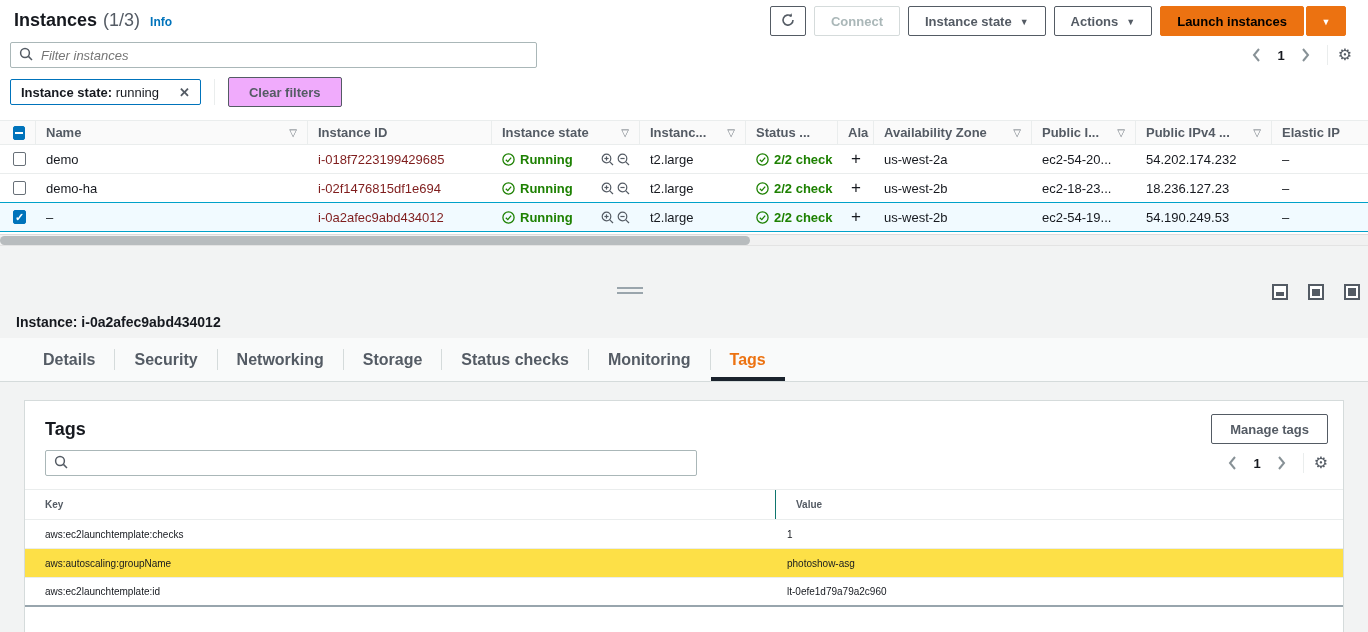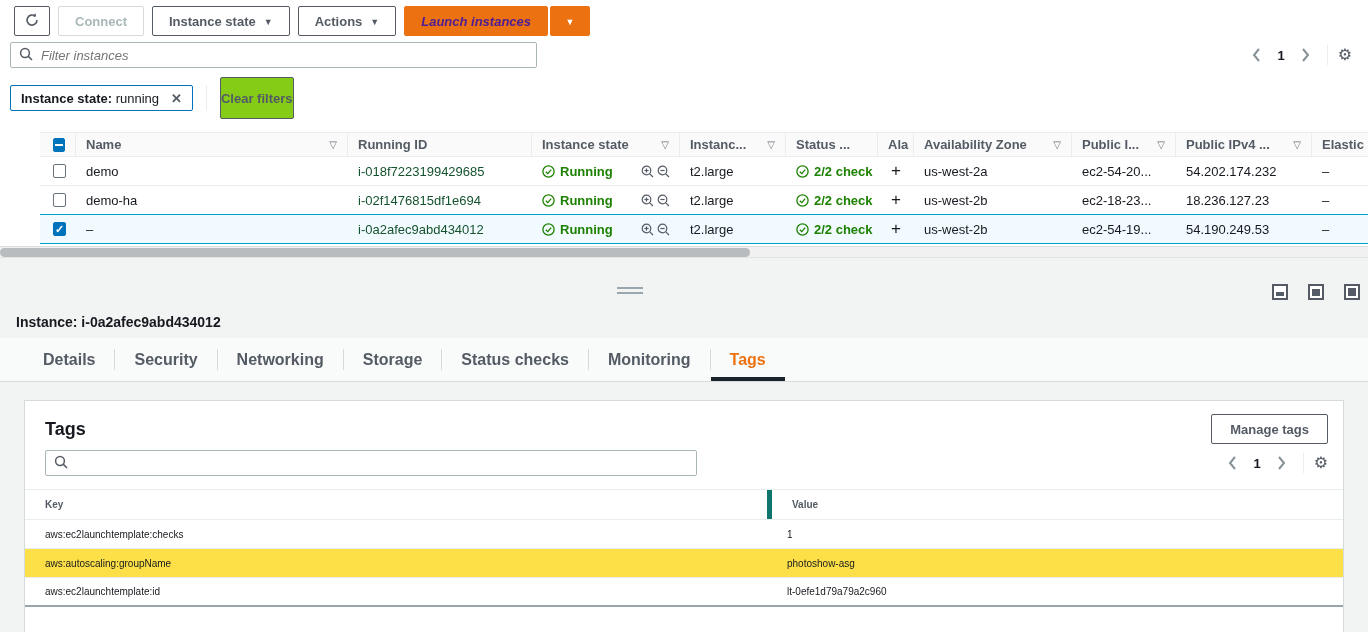--- a/index.html
+++ b/index.html
@@ -13,59 +13,59 @@
   .page-title { font-size:18px; font-weight:bold; }
   .page-count { font-size:18px; font-weight:normal; color:#545b64; }
   .info-link { font-size:12px; font-weight:bold; color:#0073bb; margin-left:4px; cursor:pointer; }
   .actions-group { display:flex; gap:8px; }
   .btn { height:30px; border:1px solid #545b64; border-radius:2px; background:#fff; color:#545b64;
     font-family:inherit; font-size:13px; font-weight:bold; padding:0 16px; display:flex; align-items:center; gap:8px; cursor:pointer; }
   .btn.icon-btn { width:36px; padding:0; justify-content:center; }
   .btn.disabled { border-color:#d5dbdb; color:#aab7b8; cursor:default; }
   .btn .caret { font-size:9px; position:relative; top:1px; }
   .split { display:flex; gap:2px; }
-  .btn.primary { background:#ec7211; border-color:#ec7211; color:#4c1d95;font-style:italic; }
+  .btn.primary { background:#ec7211; border-color:#ec7211; color:#000000; }
   .btn.primary-caret { background:#ec7211; border-color:#ec7211; color:#fff; width:40px; padding:0; justify-content:center; }
 
   .row2 { display:flex; justify-content:space-between; align-items:center; padding:6px 16px 0 10px; height:32px; }
   .filter-input-wrap { position:relative; width:527px; }
   .filter-input { width:100%; height:26px; border:1px solid #aab7b8; border-radius:2px; padding:0 8px 0 30px;
     font-family:inherit; font-size:13px; font-style:italic; color:#879196; outline:none; }
   .search-glyph { position:absolute; left:9px; top:5px; }
   .pagination { display:flex; align-items:center; gap:6px; }
   .pg-chev { width:22px; height:22px; display:flex; align-items:center; justify-content:center; cursor:pointer; }
   .pg-num { font-size:13px; font-weight:bold; padding:0 4px; cursor:pointer; }
   .pg-div { width:1px; height:20px; background:#eaeded; margin:0 4px; }
   .gear { font-size:16px; color:#545b64; cursor:pointer; line-height:1; }
 
   .chip-row { display:flex; align-items:center; padding:9px 0 0 10px; }
-  .chip { display:flex; align-items:center; gap:12px; border:1px solid #0073bb; border-radius:2px; height:26px;
+  .chip { display:flex; align-items:center; gap:20px; border:1px solid #0073bb; border-radius:2px; height:26px;
     padding:0 10px; font-size:13px; background:#fff; }
   .chip b { font-weight:bold; }
   .chip-x { color:#545b64; font-size:13px; cursor:pointer; font-weight:bold; }
   .chip-div { width:1px; height:26px; background:#eaeded; margin:0 13px; }
-  .clear-btn { height:42px; border:1px solid #545b64; border-radius:2px; background:#84cc16; color:#545b64;
-    font-family:inherit; font-size:13px; font-weight:bold; padding:0 0; cursor:pointer; }
+  .clear-btn { height:30px; border:1px solid #545b64; border-radius:2px; background:#f0abfc; color:#545b64;
+    font-family:inherit; font-size:13px; font-weight:bold; padding:0 20px; cursor:pointer; }
 
   
   .itable { margin-top:13px; font-size:13px; }
-  .irow, .ihead { display:grid; grid-template-columns:36px 272px 184px 148px 106px 92px 36px 158px 104px 136px 1fr; align-items:center;margin-left:40px; }
+  .irow, .ihead { display:grid; grid-template-columns:36px 272px 184px 148px 106px 92px 36px 158px 104px 136px 1fr; align-items:center; }
   .ihead { height:25px; background:#fafafa; border-top:1px solid #eaeded; border-bottom:1px solid #eaeded; color:#545b64; font-weight:bold; }
   .ihead > div { padding:0 10px; display:flex; align-items:center; height:100%; border-right:1px solid #eaeded; overflow:hidden; white-space:nowrap; }
   .ihead > div:last-child { border-right:none; }
   .fico { margin-left:auto; color:#687078; font-size:10px; font-weight:normal; cursor:pointer; }
   .irow { height:29px; border-bottom:1px solid #eaeded; background:#fff; }
   .irow > div { padding:0 10px; white-space:nowrap; overflow:hidden; display:flex; align-items:center; }
   .irow.selected { background:#f1faff; border-top:1px solid #00a1c9; border-bottom:1px solid #00a1c9; margin-top:-1px; height:30px; }
   .cbx { width:14px; height:14px; border:1px solid #687078; border-radius:2px; background:#fff; display:inline-flex;
     align-items:center; justify-content:center; cursor:pointer; margin-left:3px; }
   .cbx.ind { background:#0073bb; border-color:#0073bb; }
   .cbx.ind .bar { width:8px; height:2px; background:#fff; }
   .cbx.on { background:#0073bb; border-color:#0073bb; color:#fff; font-size:11px; font-weight:bold; }
-  .link { color:#14532d; cursor:pointer; }
+  .link { color:#7f1d1d; cursor:pointer; }
   .state-green { color:#1d8102; font-weight:bold; display:flex; align-items:center; gap:5px; }
   .zoomicons { margin-left:auto; display:flex; gap:3px; }
   .zoomicons svg { cursor:pointer; }
   .plus-cell { justify-content:center; font-size:17px; font-weight:normal; cursor:pointer; }
 
   .hscroll { margin-top:2px; height:11px; background:#f1f1f1; border-top:1px solid #dcdcdc; position:relative; }
   .hthumb { position:absolute; left:0; top:1px; width:750px; height:9px; background:#b8bcbe; border-radius:5px; cursor:pointer; }
   .gap-band { height:32px; background:#f2f3f3; border-top:1px solid #e3e3e3; }
   .dark-divider { height:2px; background:#414b55; }
 
@@ -93,32 +93,37 @@
   .manage-btn { height:30px; border:1px solid #545b64; border-radius:2px; background:#fff; color:#545b64;
     font-family:inherit; font-size:13px; font-weight:bold; padding:0 18px; cursor:pointer; }
   .card-tools { display:flex; justify-content:space-between; align-items:center; padding:2px 15px 0 20px; }
   .tag-search-wrap { position:relative; width:652px; }
   .tag-search { width:100%; height:26px; border:1px solid #aab7b8; border-radius:2px; padding:0 8px 0 30px;
     font-family:inherit; font-size:13px; outline:none; }
 
   .kv { margin-top:13px; border-top:1px solid #eaeded; font-size:10px; }
   .kv-head { display:grid; grid-template-columns:742px 1fr; height:30px; align-items:center; color:#545b64; font-weight:bold; border-bottom:1px solid #eaeded; }
   .kv-head > div { padding:0 20px; height:100%; display:flex; align-items:center; }
-  .kv-head > div:last-child { border-left:5px solid #0f766e; }
+  .kv-head > div:last-child { border-left:1px solid #0f766e;margin-left:8px; }
   .kv-row { display:grid; grid-template-columns:742px 1fr; height:29px; align-items:center; border-bottom:1px solid #eaeded; }
   .kv-row > div { padding:0 20px; white-space:nowrap; overflow:hidden; }
   .kv-rows .kv-row:nth-child(2) { background:#fde047; }
   .kv-rows .kv-row:last-child { border-bottom:2px solid #98a5ad; }
 </style>
 </head>
 <body>
 
 <div class="top-pane">
 
   <div class="title-row">
+    <div class="title-group">
+      <span class="page-title">Instances</span>
+      <span class="page-count">(1/3)</span>
+      <span class="info-link">Info</span>
+    </div>
     <div class="actions-group">
       <button class="btn icon-btn">
         <span>
           <svg width="16" height="16" viewBox="0 0 16 16">
               <path d="M13 8a5 5 0 1 1-1.7-3.7" fill="none" stroke="#545b64" stroke-width="1.6"></path>
               <path d="M11.6 1.2 L12 4.6 L8.7 4.2 Z" fill="#545b64"></path>
             </svg>
         </span>
       </button>
       <button class="btn disabled">Connect</button>
@@ -181,21 +186,21 @@
       <div>
           <span class="cbx ind">
             <span class="bar"></span>
           </span>
         </div>
       <div>
           <span>Name</span>
           <span class="fico">▽</span>
         </div>
       <div>
-          <span>Running ID</span>
+          <span>Instance ID</span>
         </div>
       <div>
           <span>Instance state</span>
           <span class="fico">▽</span>
         </div>
       <div>
           <span>Instanc...</span>
           <span class="fico">▽</span>
         </div>
       <div>

